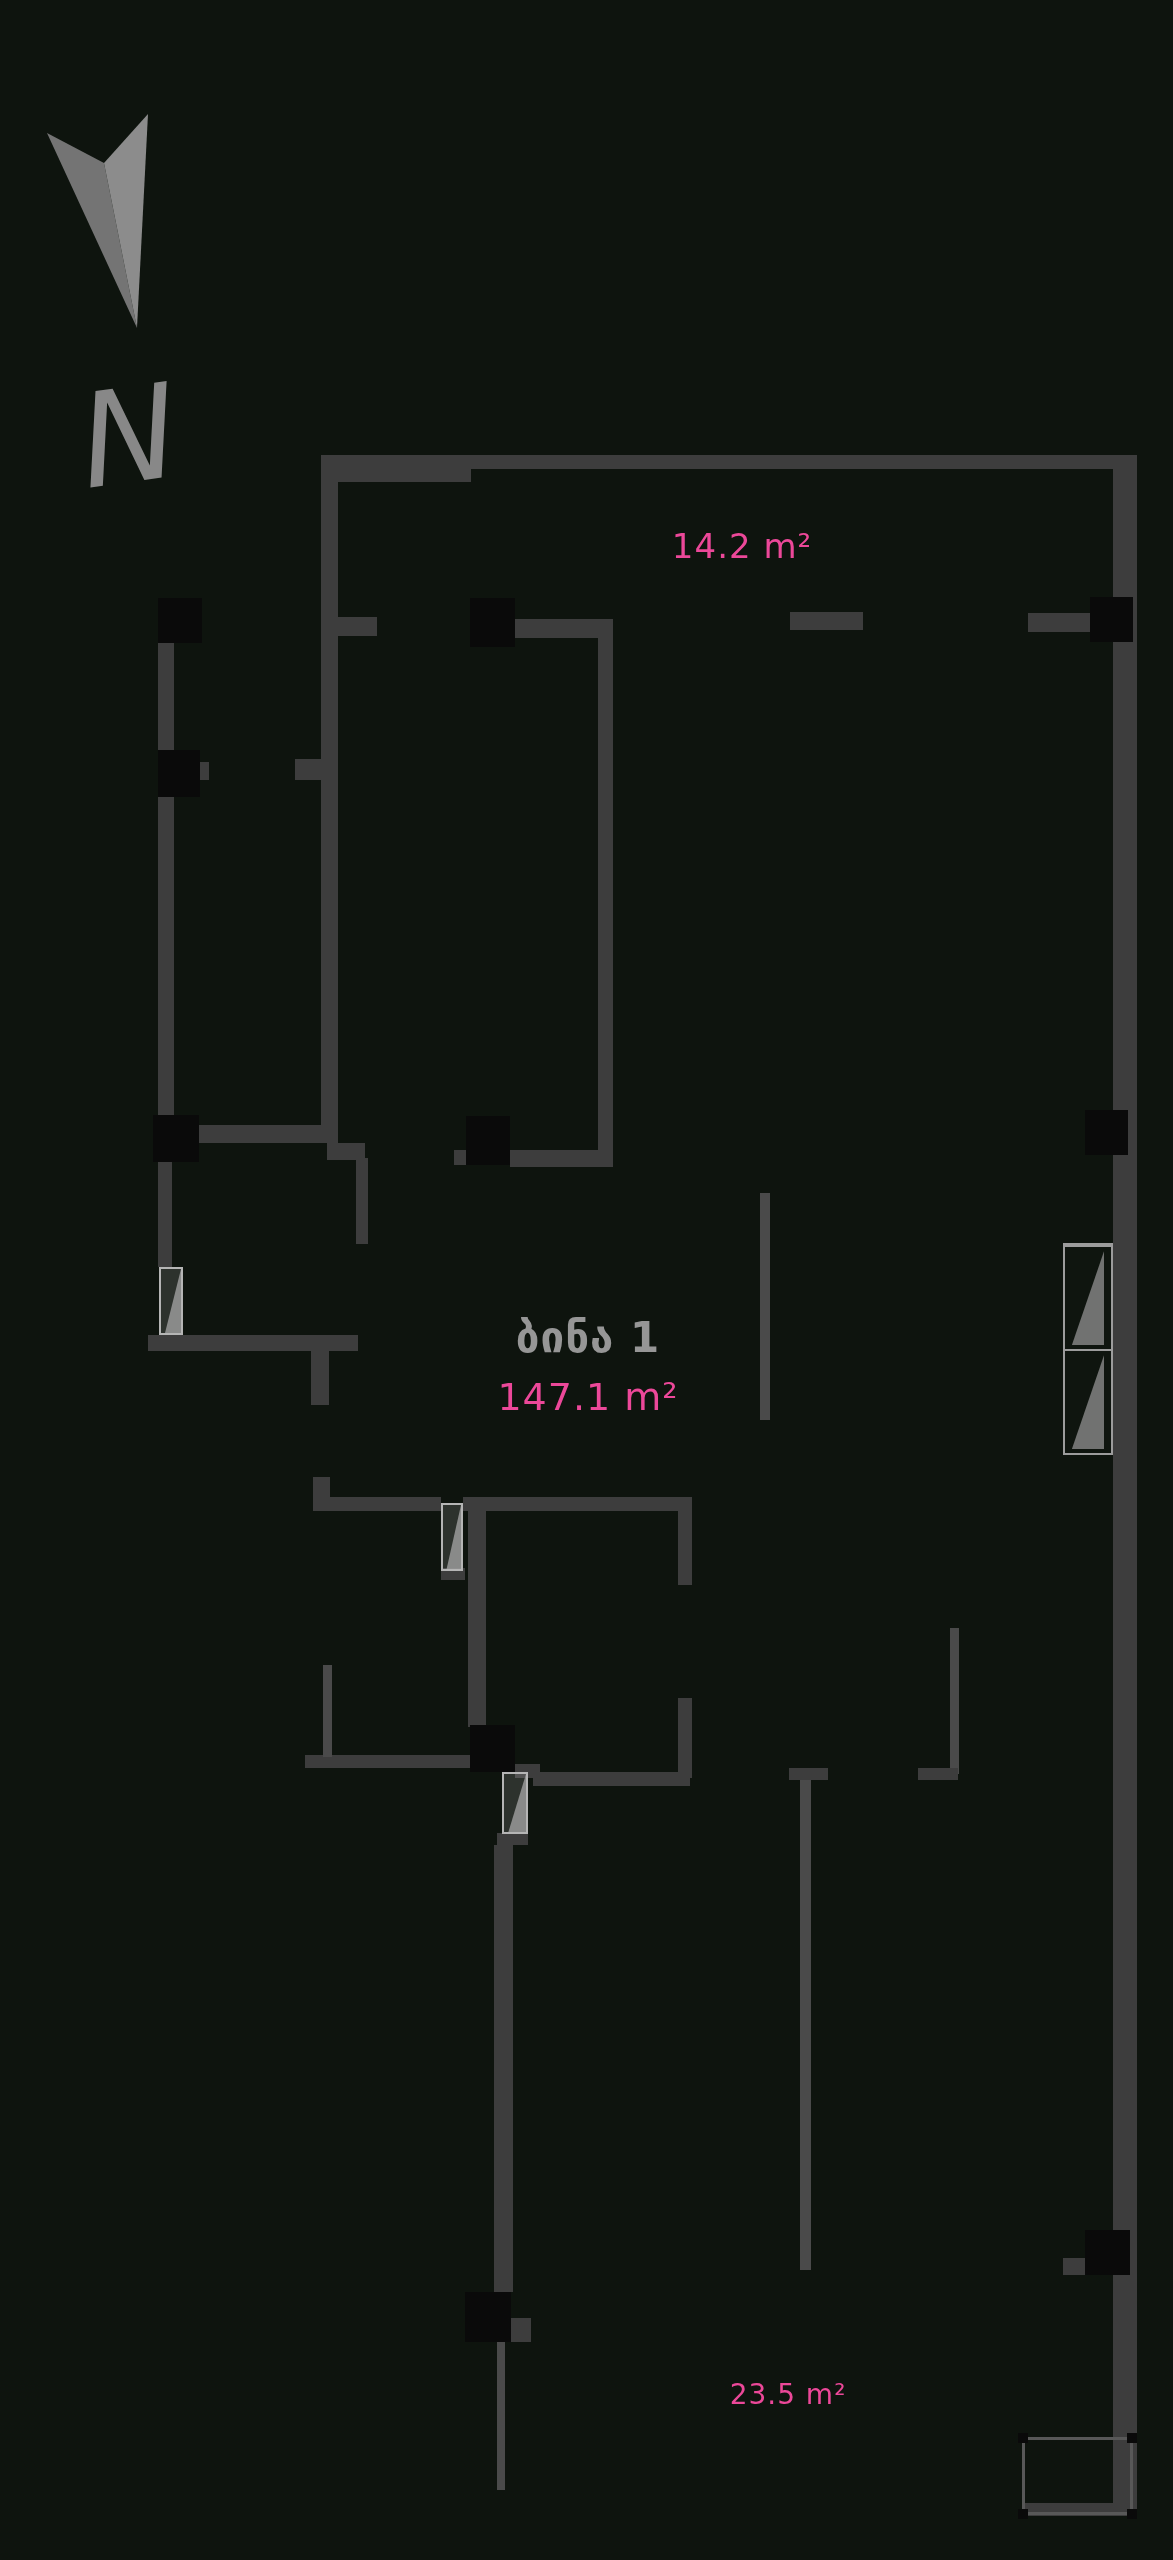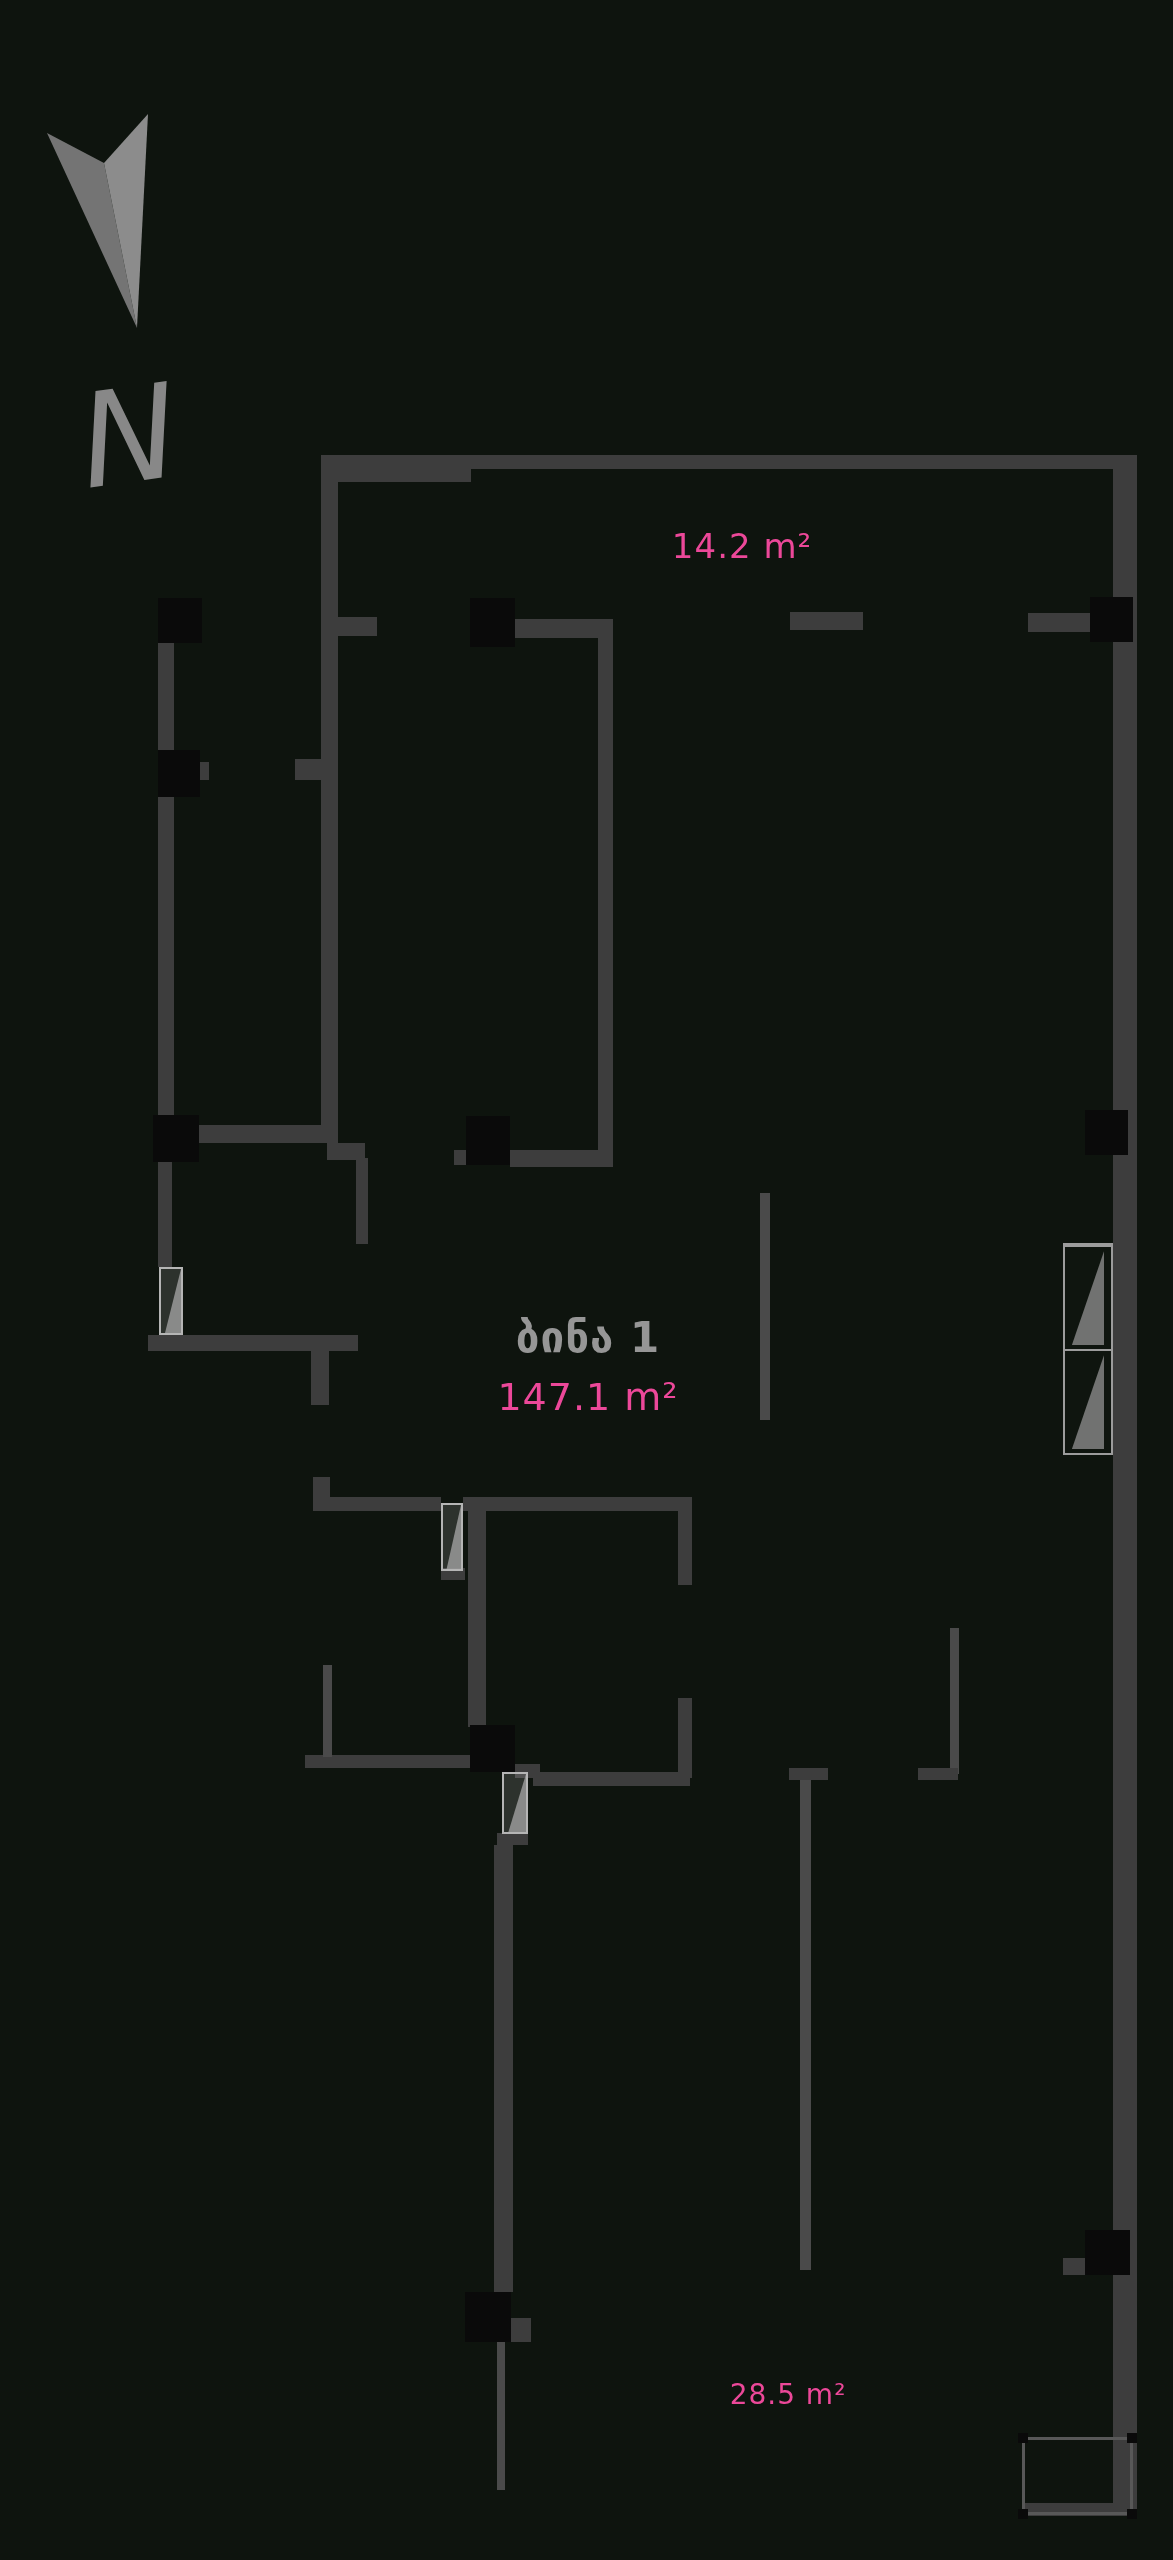--- a/index.html
+++ b/index.html
@@ -117,13 +117,13 @@
     <div class="dot" style="left: 1018px; top: 2509px; width: 10px; height: 10px; position: absolute;"></div>
     <div class="dot" style="left: 1127px; top: 2509px; width: 10px; height: 10px; position: absolute;"></div>
   </div>
 
 <div class="plan-label lbl-sm" style="left:742px;top:546px;">14.2 m²</div>
 
 <div class="plan-label lbl-name" style="left:588px;top:1324px;margin-top:13px;">ბინა 1</div>
 
 <div class="plan-label lbl-area" style="left:588px;top:1397px;">147.1 m²</div>
 
-<div class="plan-label lbl-xs" style="left:788px;top:2394px;">28.5 m²</div>
+<div class="plan-label lbl-xs" style="left:788px;top:2394px;">23.5 m²</div>
 
 </body></html>

